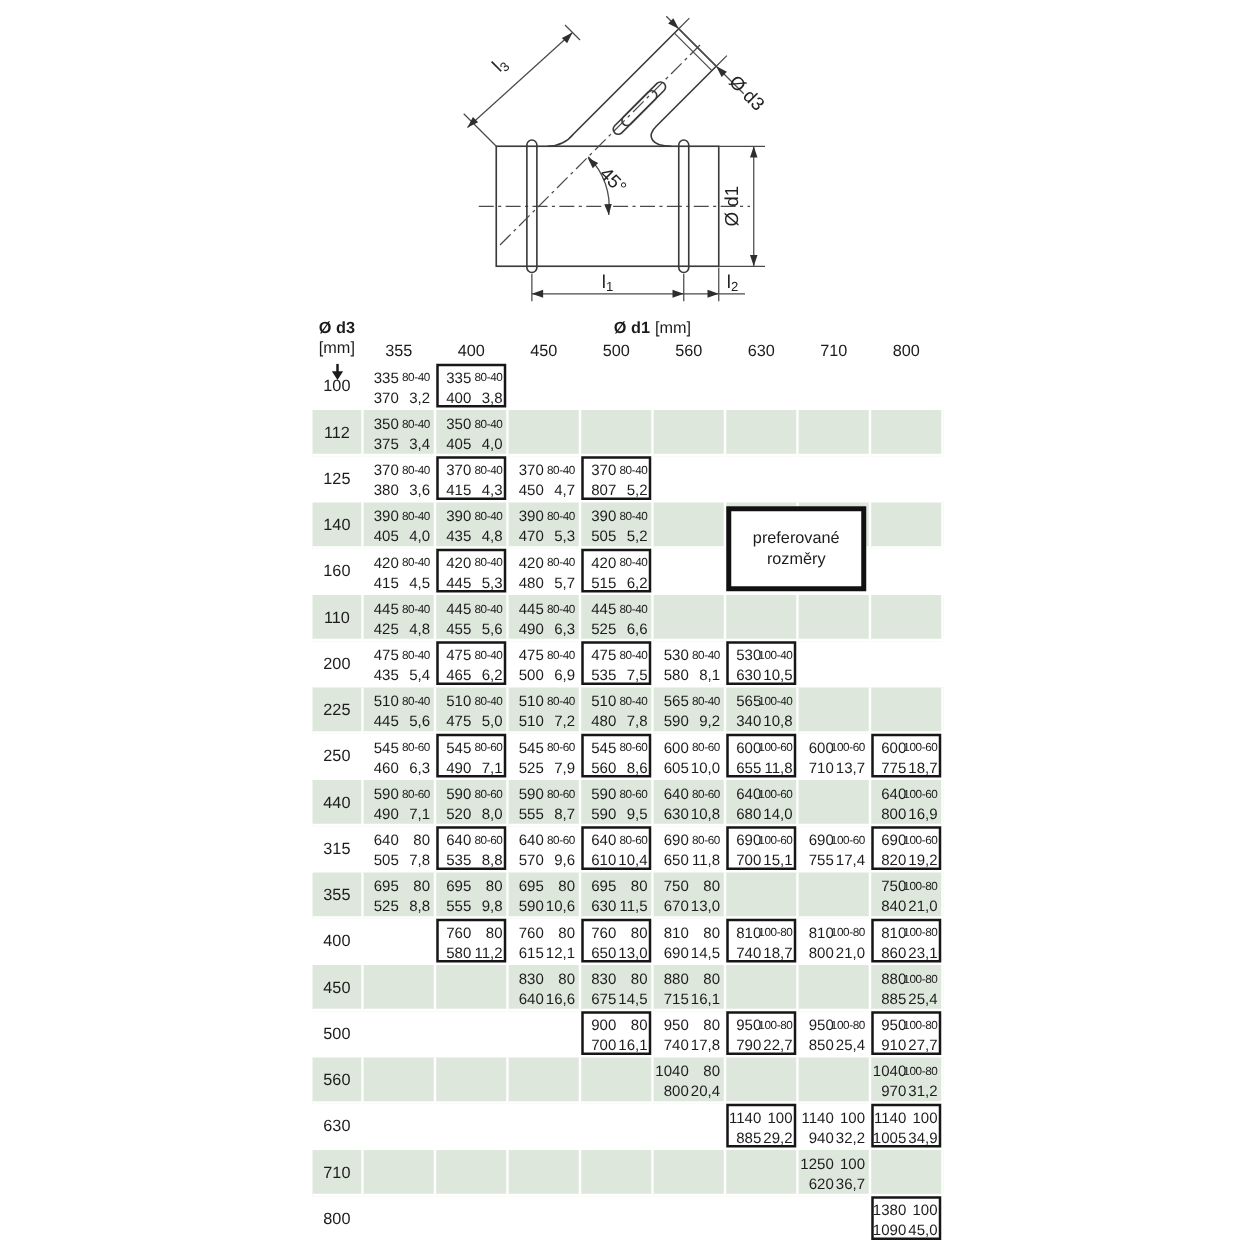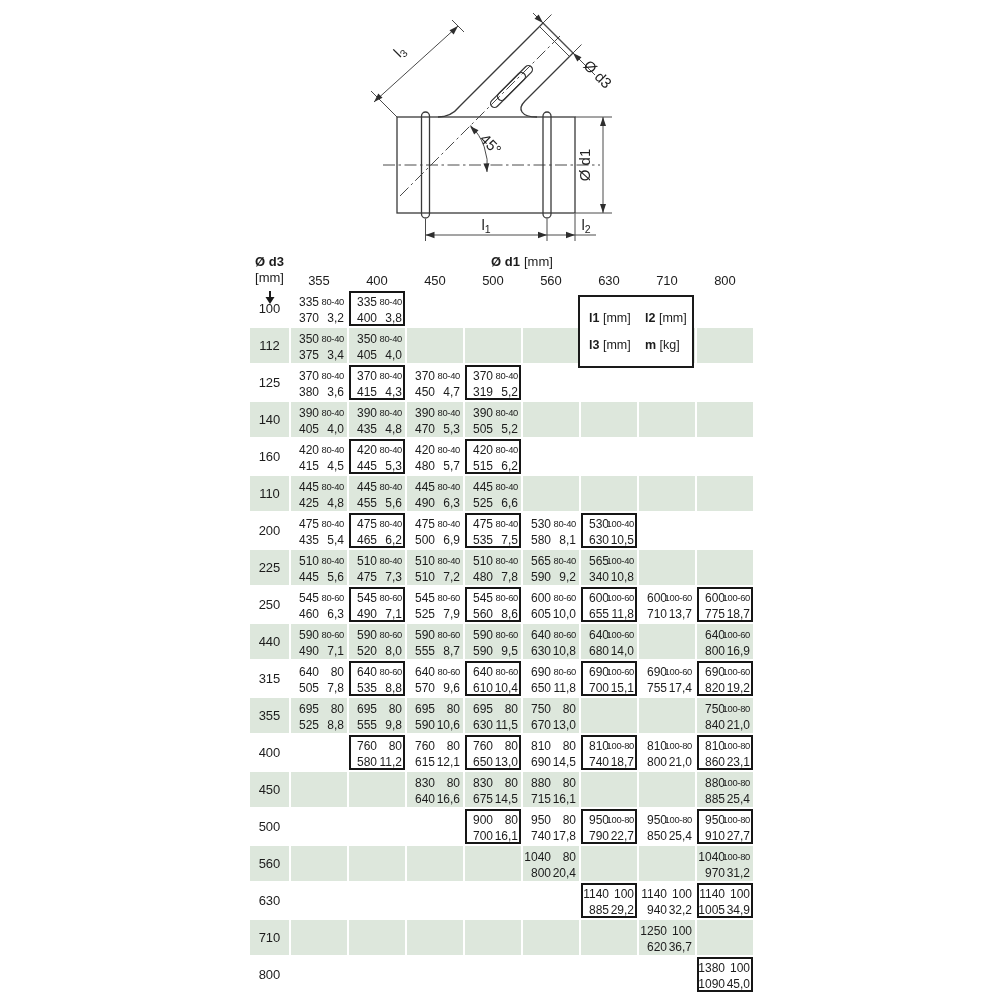--- a/index.html
+++ b/index.html
@@ -235,21 +235,21 @@
           </div>
         </div>
       </div>
       <div class="tc" style="grid-area: 5 / 5 / 6 / 6;">
         <div class="cellpad">
           <div class="lnr">
             <span class="v1">370</span>
             <span class="v2 smv">80-40</span>
           </div>
           <div class="lnr">
-            <span class="v1">319</span>
+            <span class="v1">807</span>
             <span class="v2">5,2</span>
           </div>
         </div>
         <div class="prefbox"></div>
       </div>
       <div class="tc" style="grid-area: 5 / 6 / 6 / 7;"></div>
       <div class="tc" style="grid-area: 5 / 7 / 6 / 8;"></div>
       <div class="tc" style="grid-area: 5 / 8 / 6 / 9;"></div>
       <div class="tc" style="grid-area: 5 / 9 / 6 / 10;"></div>
       <div class="tc rowlab gr" style="grid-area: 6 / 1 / 7 / 2;">140</div>
@@ -505,21 +505,21 @@
         </div>
       </div>
       <div class="tc gr" style="grid-area: 10 / 3 / 11 / 4;">
         <div class="cellpad">
           <div class="lnr">
             <span class="v1">510</span>
             <span class="v2 smv">80-40</span>
           </div>
           <div class="lnr">
             <span class="v1">475</span>
-            <span class="v2">7,3</span>
+            <span class="v2">5,0</span>
           </div>
         </div>
       </div>
       <div class="tc gr" style="grid-area: 10 / 4 / 11 / 5;">
         <div class="cellpad">
           <div class="lnr">
             <span class="v1">510</span>
             <span class="v2 smv">80-40</span>
           </div>
           <div class="lnr">
@@ -1250,21 +1250,19 @@
           </div>
           <div class="lnr">
             <span class="v1">1090</span>
             <span class="v2">45,0</span>
           </div>
         </div>
         <div class="prefbox"></div>
       </div>
     </div>
 
-  <div id="legendbox">
-    <span><b>l1</b> <span>[mm]</span></span>
-    <span><b>l2</b> <span>[mm]</span></span>
-    <span><b>l3</b> <span>[mm]</span></span>
-    <span><b>m</b> <span>[kg]</span></span>
+
+  <div id="prefnote">
+    <span>preferované</span>
+    <span>rozměry</span>
   </div>
 
-
 </div>
 
 </body></html>

